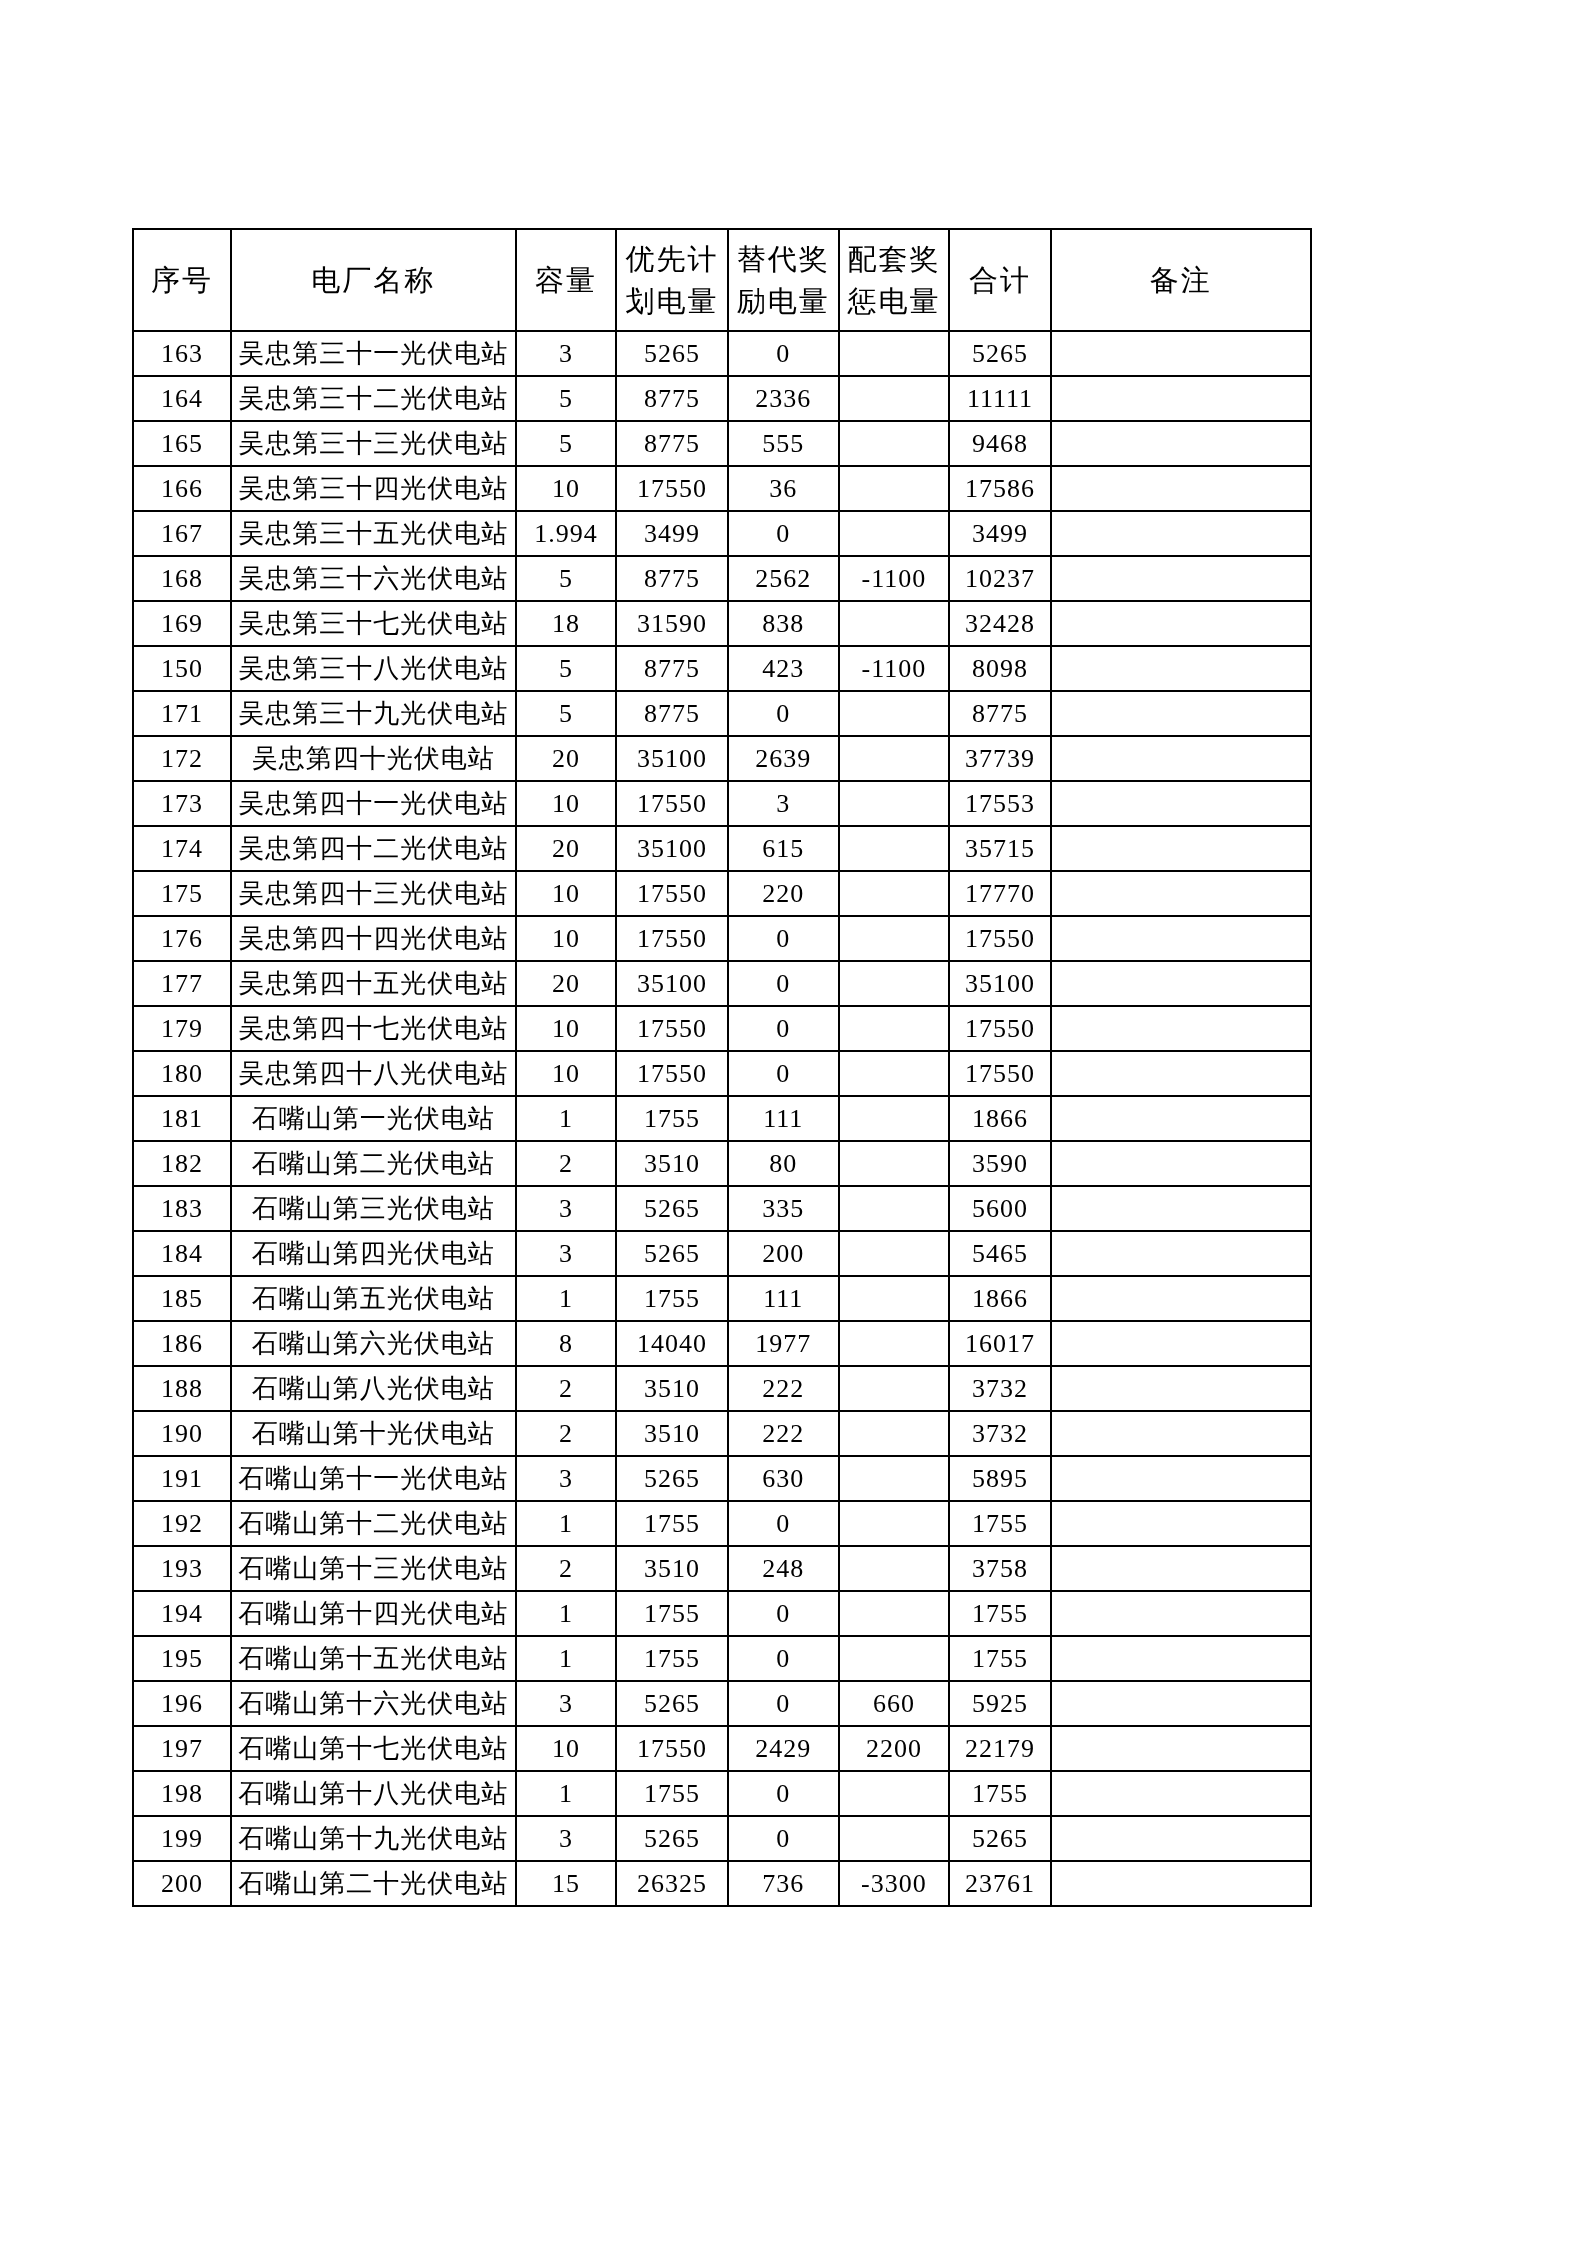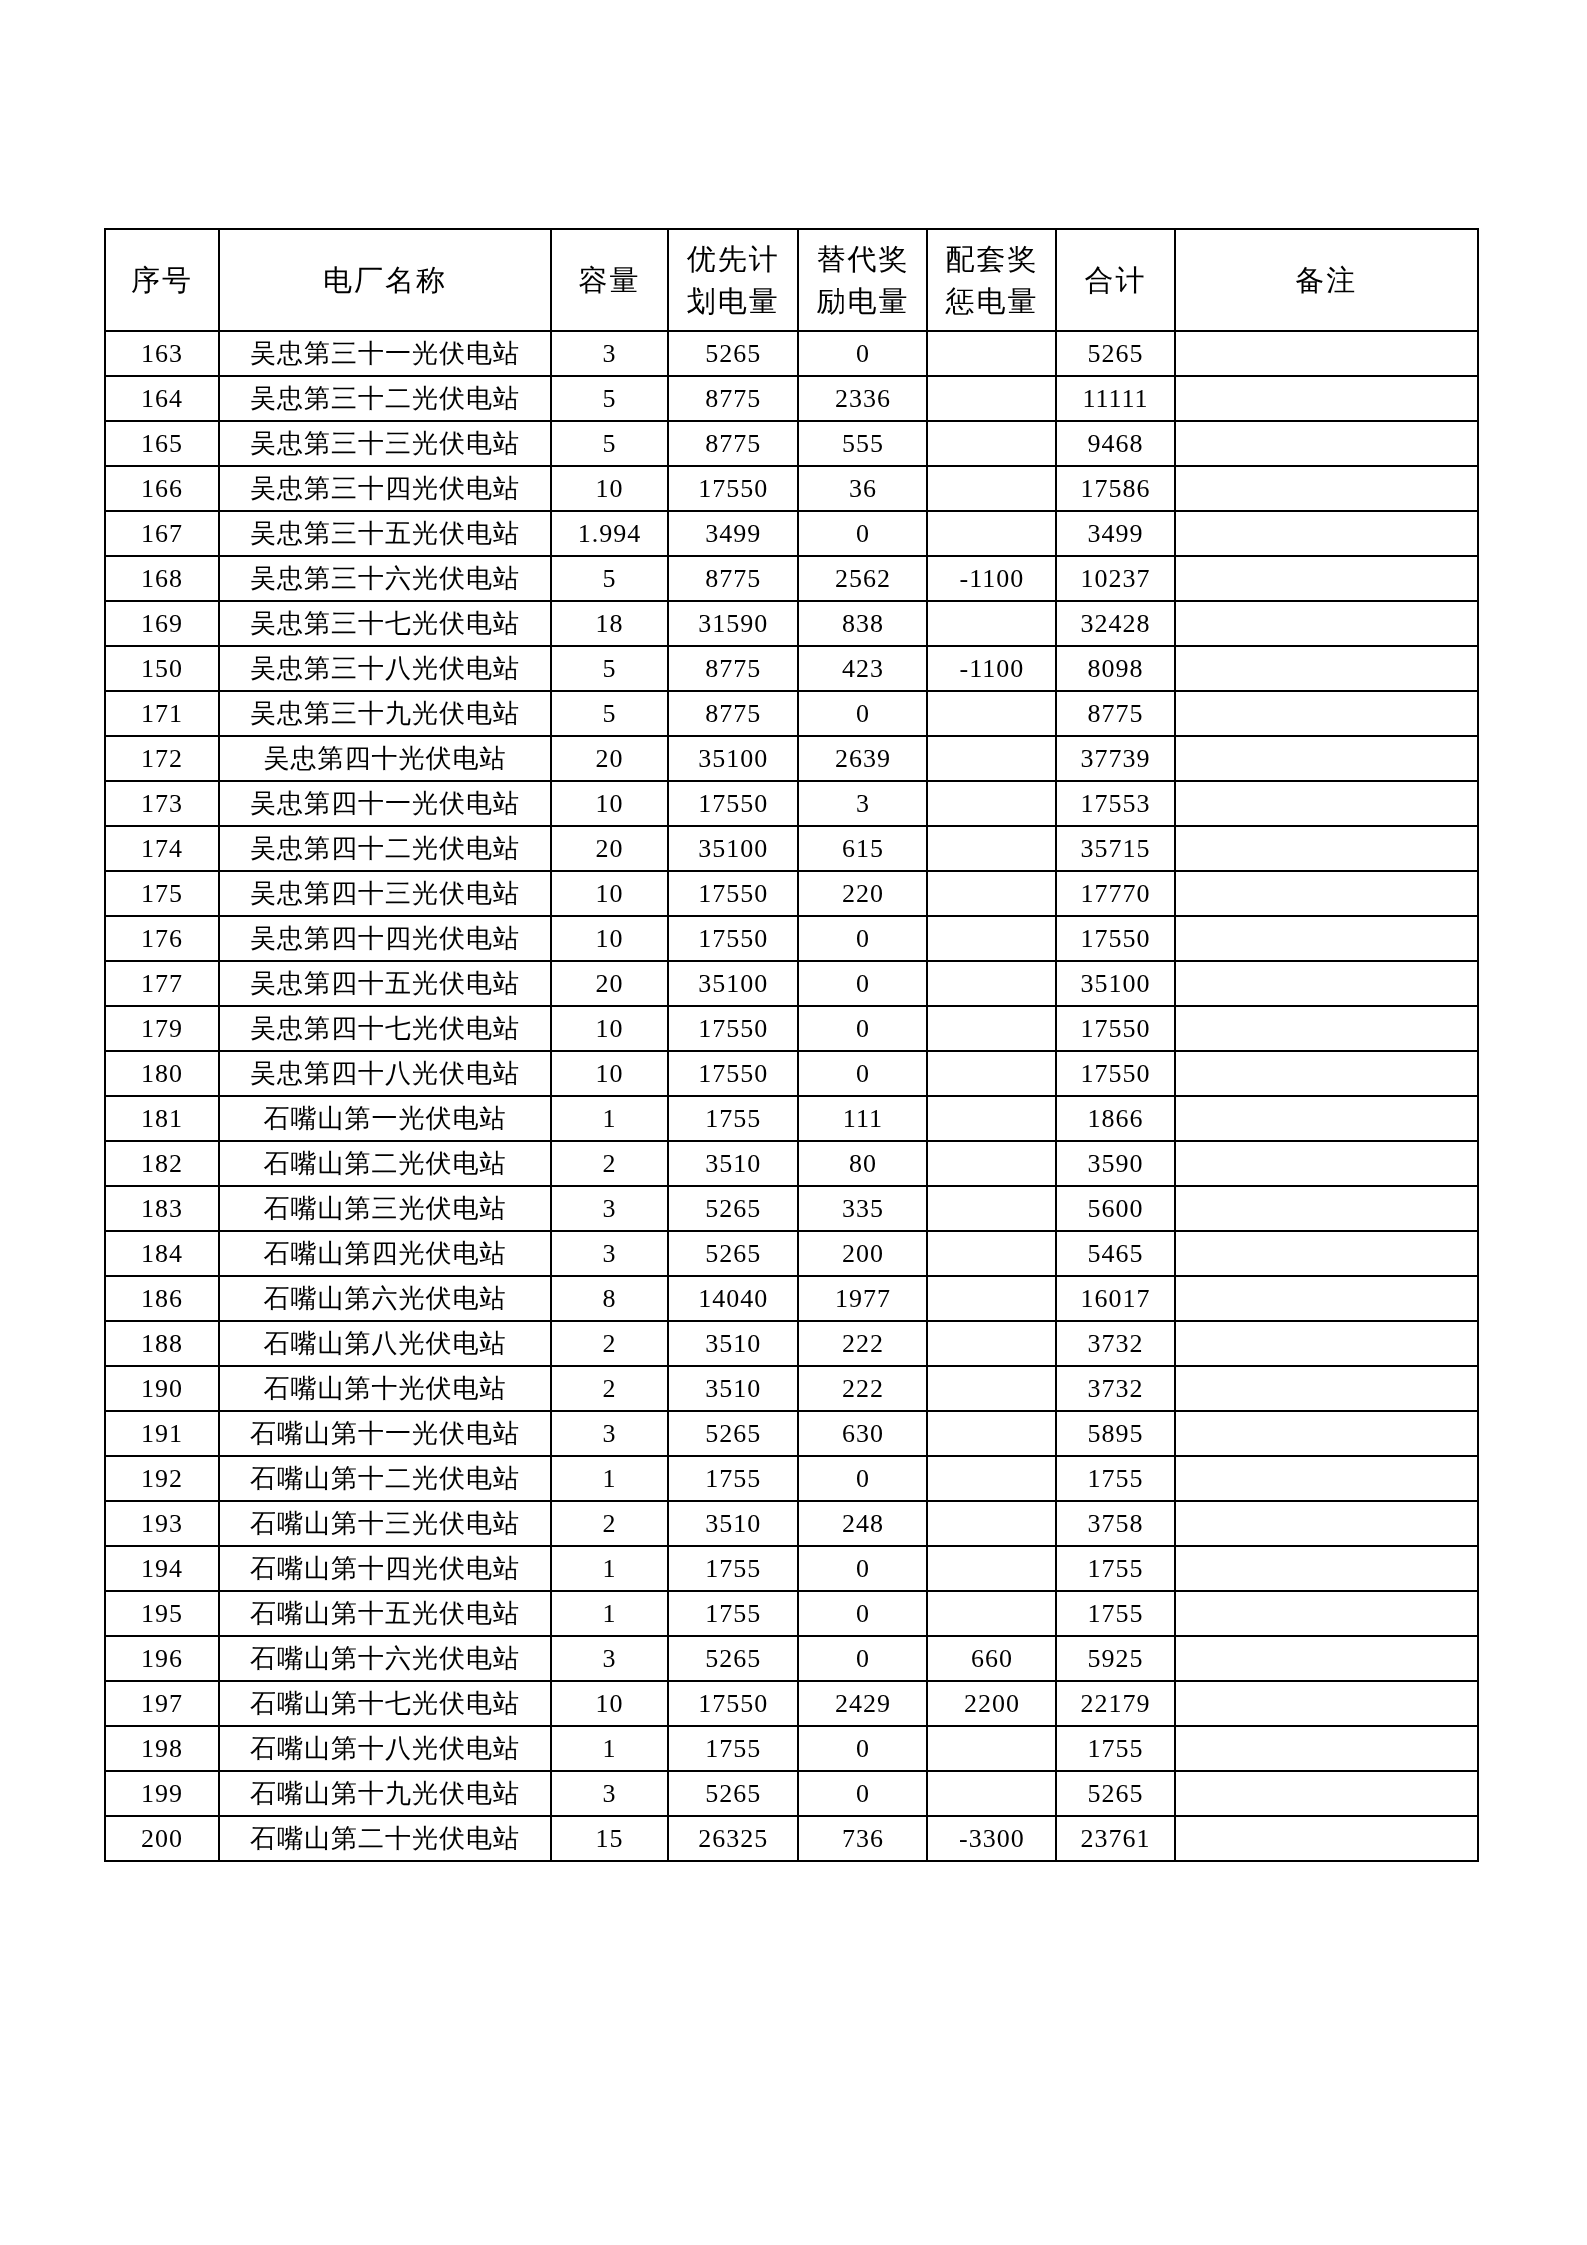--- a/index.html
+++ b/index.html
@@ -16,23 +16,23 @@
   }
   .doc-page {
     position: absolute;
     left: 0; top: 0;
     width: 1587px;
     height: 2245px;
     background: #ffffff;
   }
   table.plant-table {
     position: absolute;
-    left: 104px;
+    left: 132px;
     top: 228px;
-    width: 1375px;
+    width: 1180px;
     border-collapse: collapse;
     table-layout: fixed;
   }
   table.plant-table th,
   table.plant-table td {
     border: 2px solid #000000;
     text-align: center;
     vertical-align: middle;
     padding: 0;
     overflow: hidden;
@@ -296,20 +296,30 @@
           <td>184</td>
           <td>石嘴山第四光伏电站</td>
           <td>3</td>
           <td>5265</td>
           <td>200</td>
           <td></td>
           <td>5465</td>
           <td></td>
         </tr>
         <tr>
+          <td>185</td>
+          <td>石嘴山第五光伏电站</td>
+          <td>1</td>
+          <td>1755</td>
+          <td>111</td>
+          <td></td>
+          <td>1866</td>
+          <td></td>
+        </tr>
+        <tr>
           <td>186</td>
           <td>石嘴山第六光伏电站</td>
           <td>8</td>
           <td>14040</td>
           <td>1977</td>
           <td></td>
           <td>16017</td>
           <td></td>
         </tr>
         <tr>

